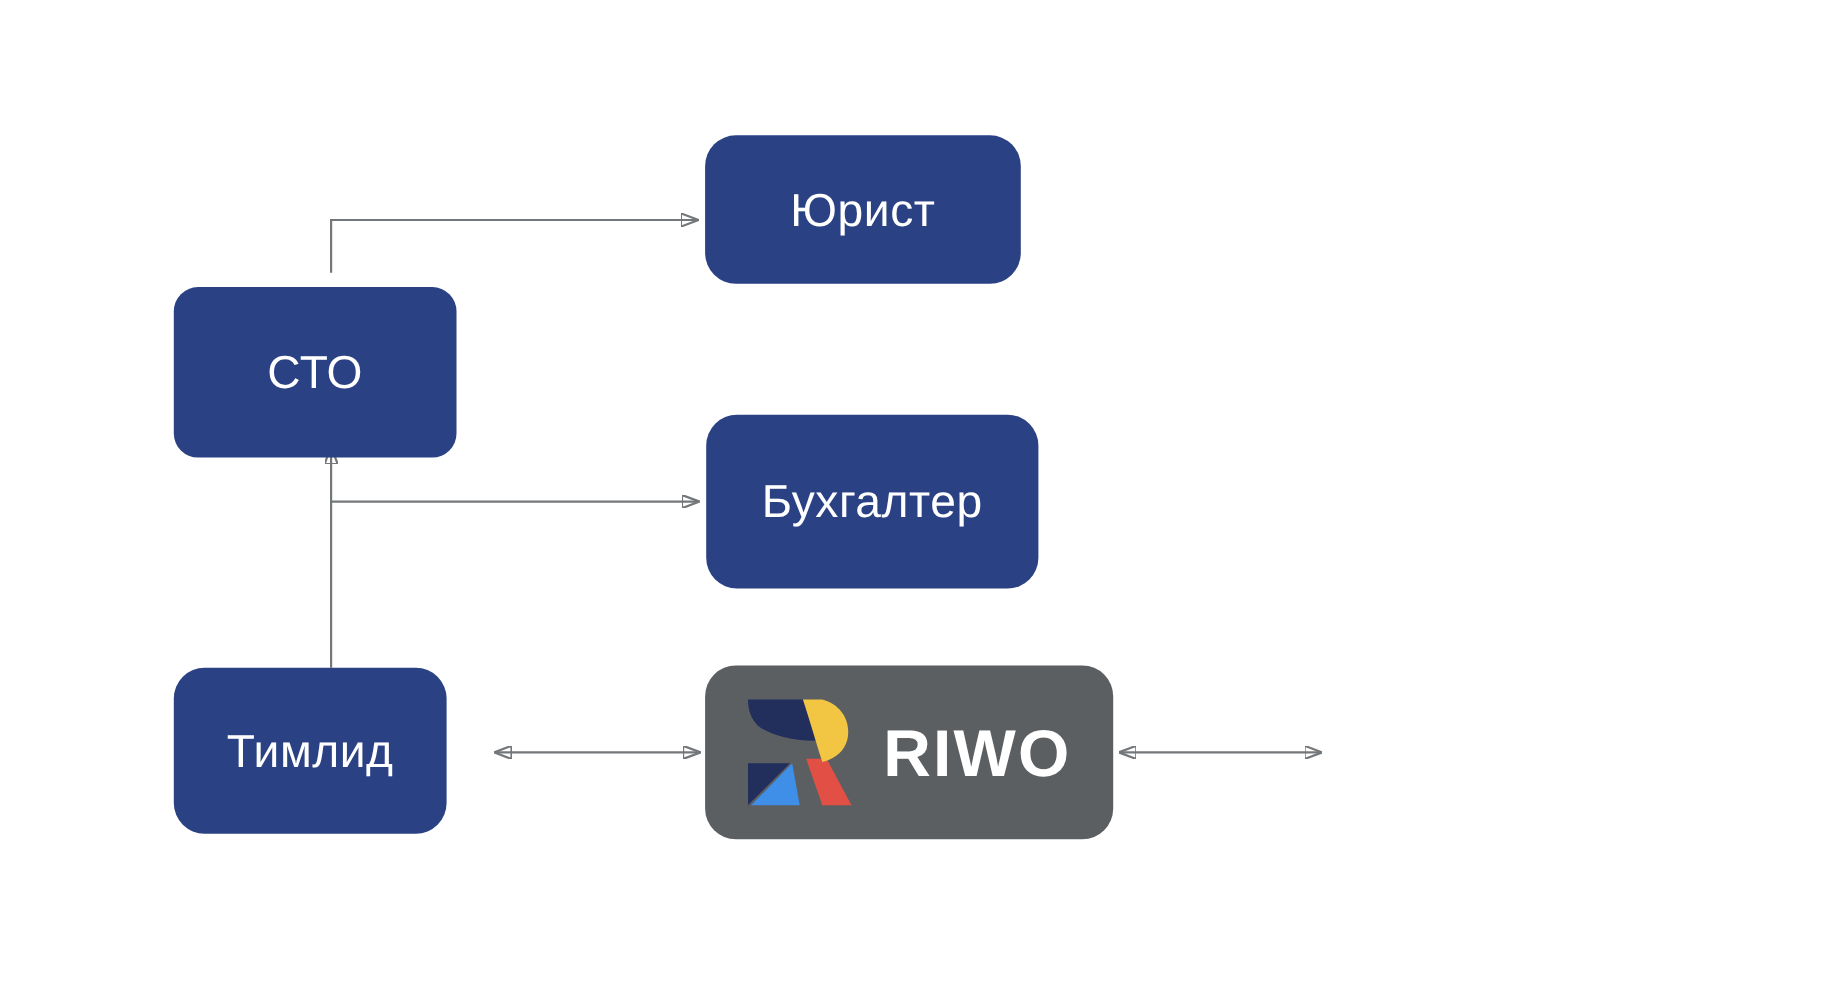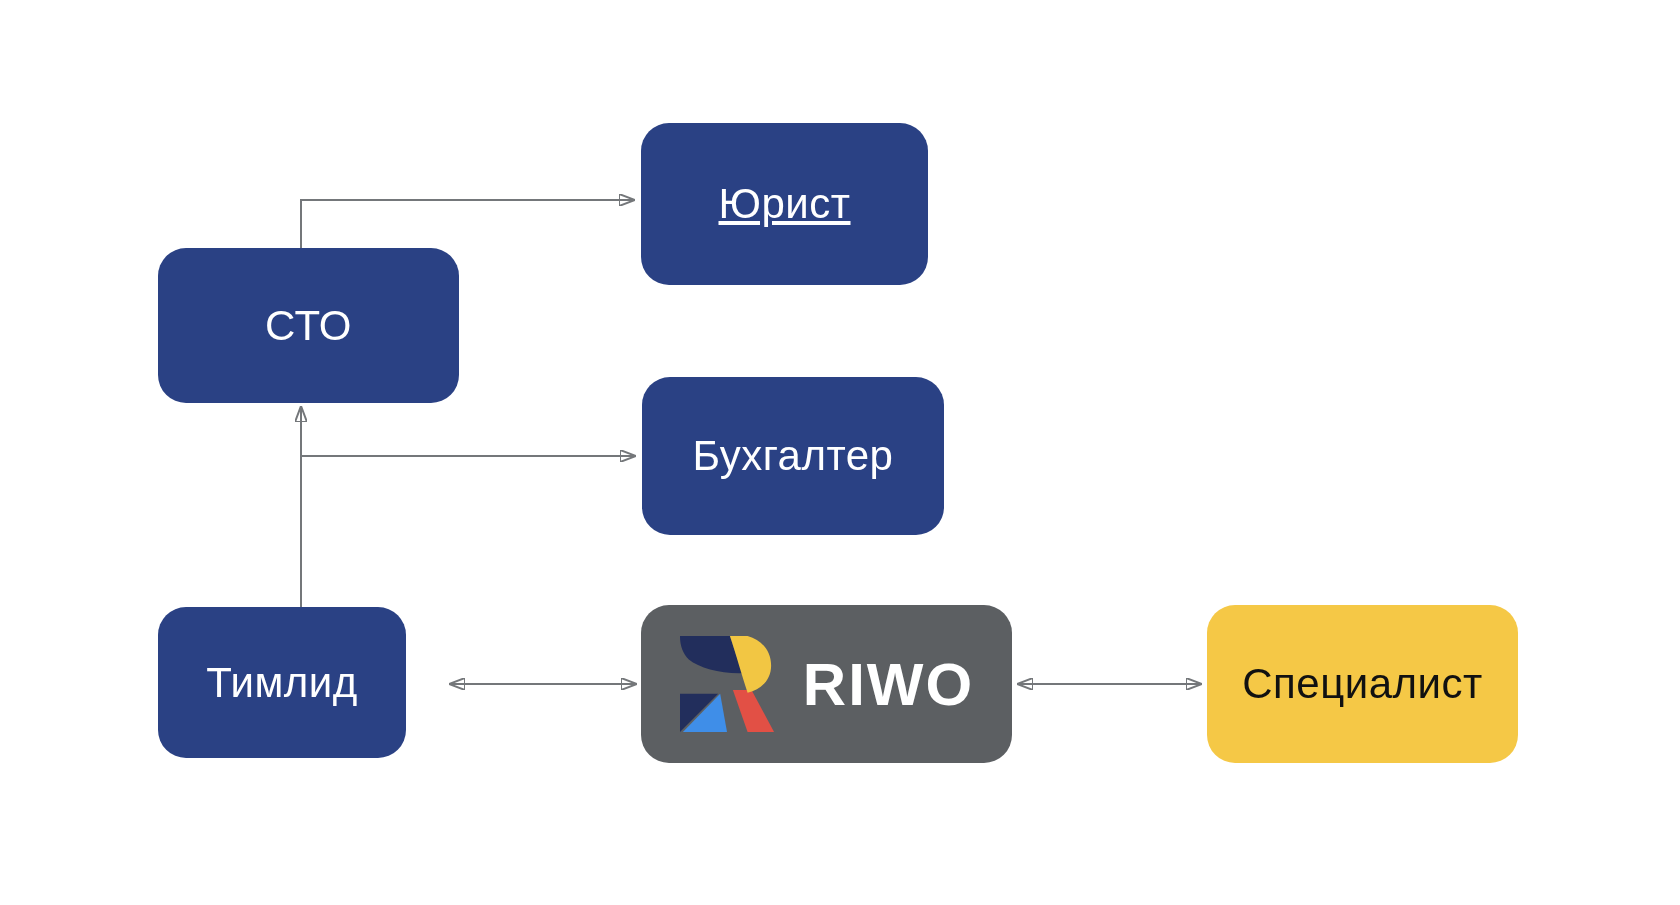--- a/index.html
+++ b/index.html
@@ -17,22 +17,22 @@
     border-radius:28px;
     display:flex; align-items:center; justify-content:center;
     font-size:42px;
     letter-spacing:0.5px;
     box-sizing:border-box;
     white-space:nowrap;
   }
   .node--primary { background:var(--node-primary,#2A4184); color:var(--node-text-light,#fff); }
   .node--accent  { background:var(--node-accent,#F5C846);  color:var(--node-text-dark,#111); }
   .node--brand   { background:var(--node-brand-bg,#5C5F62); color:var(--node-text-light,#fff); gap:26px; }
-  #node-cto        { left:158px;  top:248px; width:301px; height:155px; }
-  #node-yurist     { left:641px;  top:123px; width:287px; height:162px;text-decoration:underline; }
+  #node-cto        { left:158px;  top:261px; width:257px; height:155px;border-radius:22px; }
+  #node-yurist     { left:641px;  top:123px; width:287px; height:135px; }
   #node-buhgalter  { left:642px;  top:377px; width:302px; height:158px; }
   #node-timlid     { left:158px;  top:607px; width:248px; height:151px; }
   #node-riwo       { left:641px;  top:605px; width:371px; height:158px; }
   #node-specialist { left:1207px; top:605px; width:311px; height:158px; }
   .riwo-word {
     font-size:60px;
     font-weight:700;
     letter-spacing:2px;
     color:#ffffff;
   }
@@ -76,17 +76,14 @@
     <svg class="riwo-logo" width="98" height="100" viewBox="0 0 100 102" xmlns="http://www.w3.org/2000/svg">
       <path d="M1 2 L52 2 C56 15 60 28 66 40 C44 41 21 35 10 26 C4 20 1 12 1 2 Z" fill="#222E5C"></path>
       <polygon points="1,61 40,61 1,100" fill="#222E5C"></polygon>
       <polygon points="42,61 49,100 4,100" fill="#3F8EE8"></polygon>
       <polygon points="55,57 74,57 97,100 70,100" fill="#E25045"></polygon>
       <path d="M52 2 L70 2 C85 6 94 18 94 32 C94 46 85 56 70 60 C64 42 58 20 52 2 Z" fill="#F2C643"></path>
     </svg>
     <span class="riwo-word">RIWO</span>
   </div>
 
-  <div class="node node--accent" id="node-specialist">
-    <span>Специалист</span>
-  </div>
 
 </div>
 
 </body></html>

